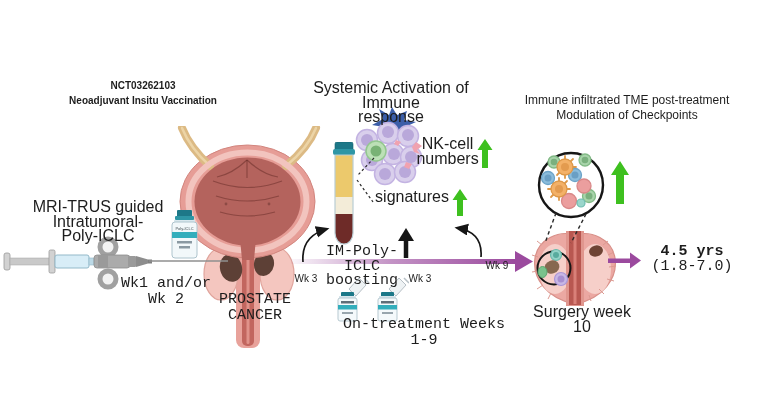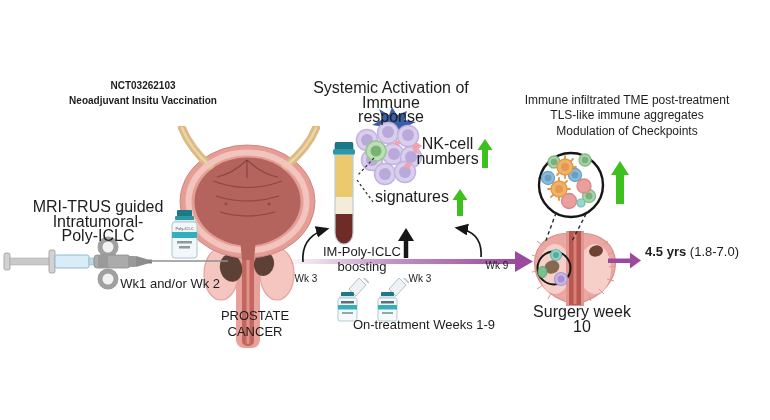--- a/index.html
+++ b/index.html
@@ -2,21 +2,21 @@
 <html><head>
 <meta charset="utf-8">
 <style>
   html,body{margin:0;padding:0;background:#fff;}
   .stage{position:relative;width:770px;height:420px;background:#ffffff;overflow:hidden;
          font-family:"Liberation Sans", sans-serif;color:#1d1d1d;}
   .abs{position:absolute;}
   .txt{position:absolute;text-align:center;color:#1d1d1d;}
   .t12{font-size:12px;line-height:15.4px;margin-top:12px;}
   .t125{font-size:16px;line-height:14.5px;}
-  .t13{font-size:13px;line-height:15.5px;}
+  .t13{font-size:15px;line-height:15.5px;font-family:Liberation Mono, monospace;}
   .t135{font-size:10px;line-height:15px;}
   .bold{font-weight:bold;}
   svg{display:block;}
   .z1{z-index:1}.z2{z-index:2}.z3{z-index:3}.z4{z-index:4}.z5{z-index:5}
 </style>
 </head>
 <body>
 
 <div class="stage">
 
@@ -264,23 +264,23 @@
   <div class="txt t135 bold z5" style="left:32px;top:78px;width:222px">
     <div>NCT03262103</div>
     <div>Neoadjuvant Insitu Vaccination</div>
   </div>
 
   <div class="txt t125 z5" style="left:8px;top:200px;width:180px">
     <div>MRI-TRUS guided Intratumoral-</div>
     <div>Poly-ICLC</div>
   </div>
 
-  <div class="txt t13 z5" style="left:112px;top:276px;width:108px;text-align:right">Wk1 and/or Wk 2</div>
-
-  <div class="txt t13 z5" style="left:196px;top:308px;width:118px;line-height:16px">
+  <div class="txt t13 z5" style="left:112px;top:276px;width:108px;text-align:center">Wk1 and/or Wk 2</div>
+
+  <div class="txt t13 z5" style="left:196px;top:292px;width:118px;line-height:16px">
     <div>PROSTATE</div>
     <div>CANCER</div>
   </div>
 
   <div class="txt t125 z5" style="left:296px;top:81px;width:190px">
     <div>Systemic Activation of Immune</div>
     <div>response</div>
   </div>
 
   <div class="txt t125 z5" style="left:405px;top:137px;width:85px">
@@ -298,21 +298,20 @@
   </div>
 
   <div class="txt t135 z5" style="left:284px;top:271px;width:44px">Wk 3</div>
   <div class="txt t135 z5" style="left:398px;top:271px;width:44px">Wk 3</div>
   <div class="txt t135 z5" style="left:475px;top:258px;width:44px">Wk 9</div>
 
   <div class="txt t13 z5" style="left:338px;top:317px;width:172px">On-treatment Weeks 1-9</div>
 
   <div class="txt t12 z5" style="left:493px;top:81px;width:268px">
     <div>Immune infiltrated TME post-treatment</div>
-    <div>TLS-like immune aggregates</div>
     <div>Modulation of Checkpoints</div>
   </div>
 
   <div class="txt t13 z5" style="left:638px;top:244px;width:108px;line-height:15px">
     <div><span class="bold">4.5 yrs</span><span> (1.8-7.0)</span></div>
   </div>
 
   <div class="txt t125 z5" style="left:527px;top:305px;width:110px">Surgery week 10</div>
 
 </div>

